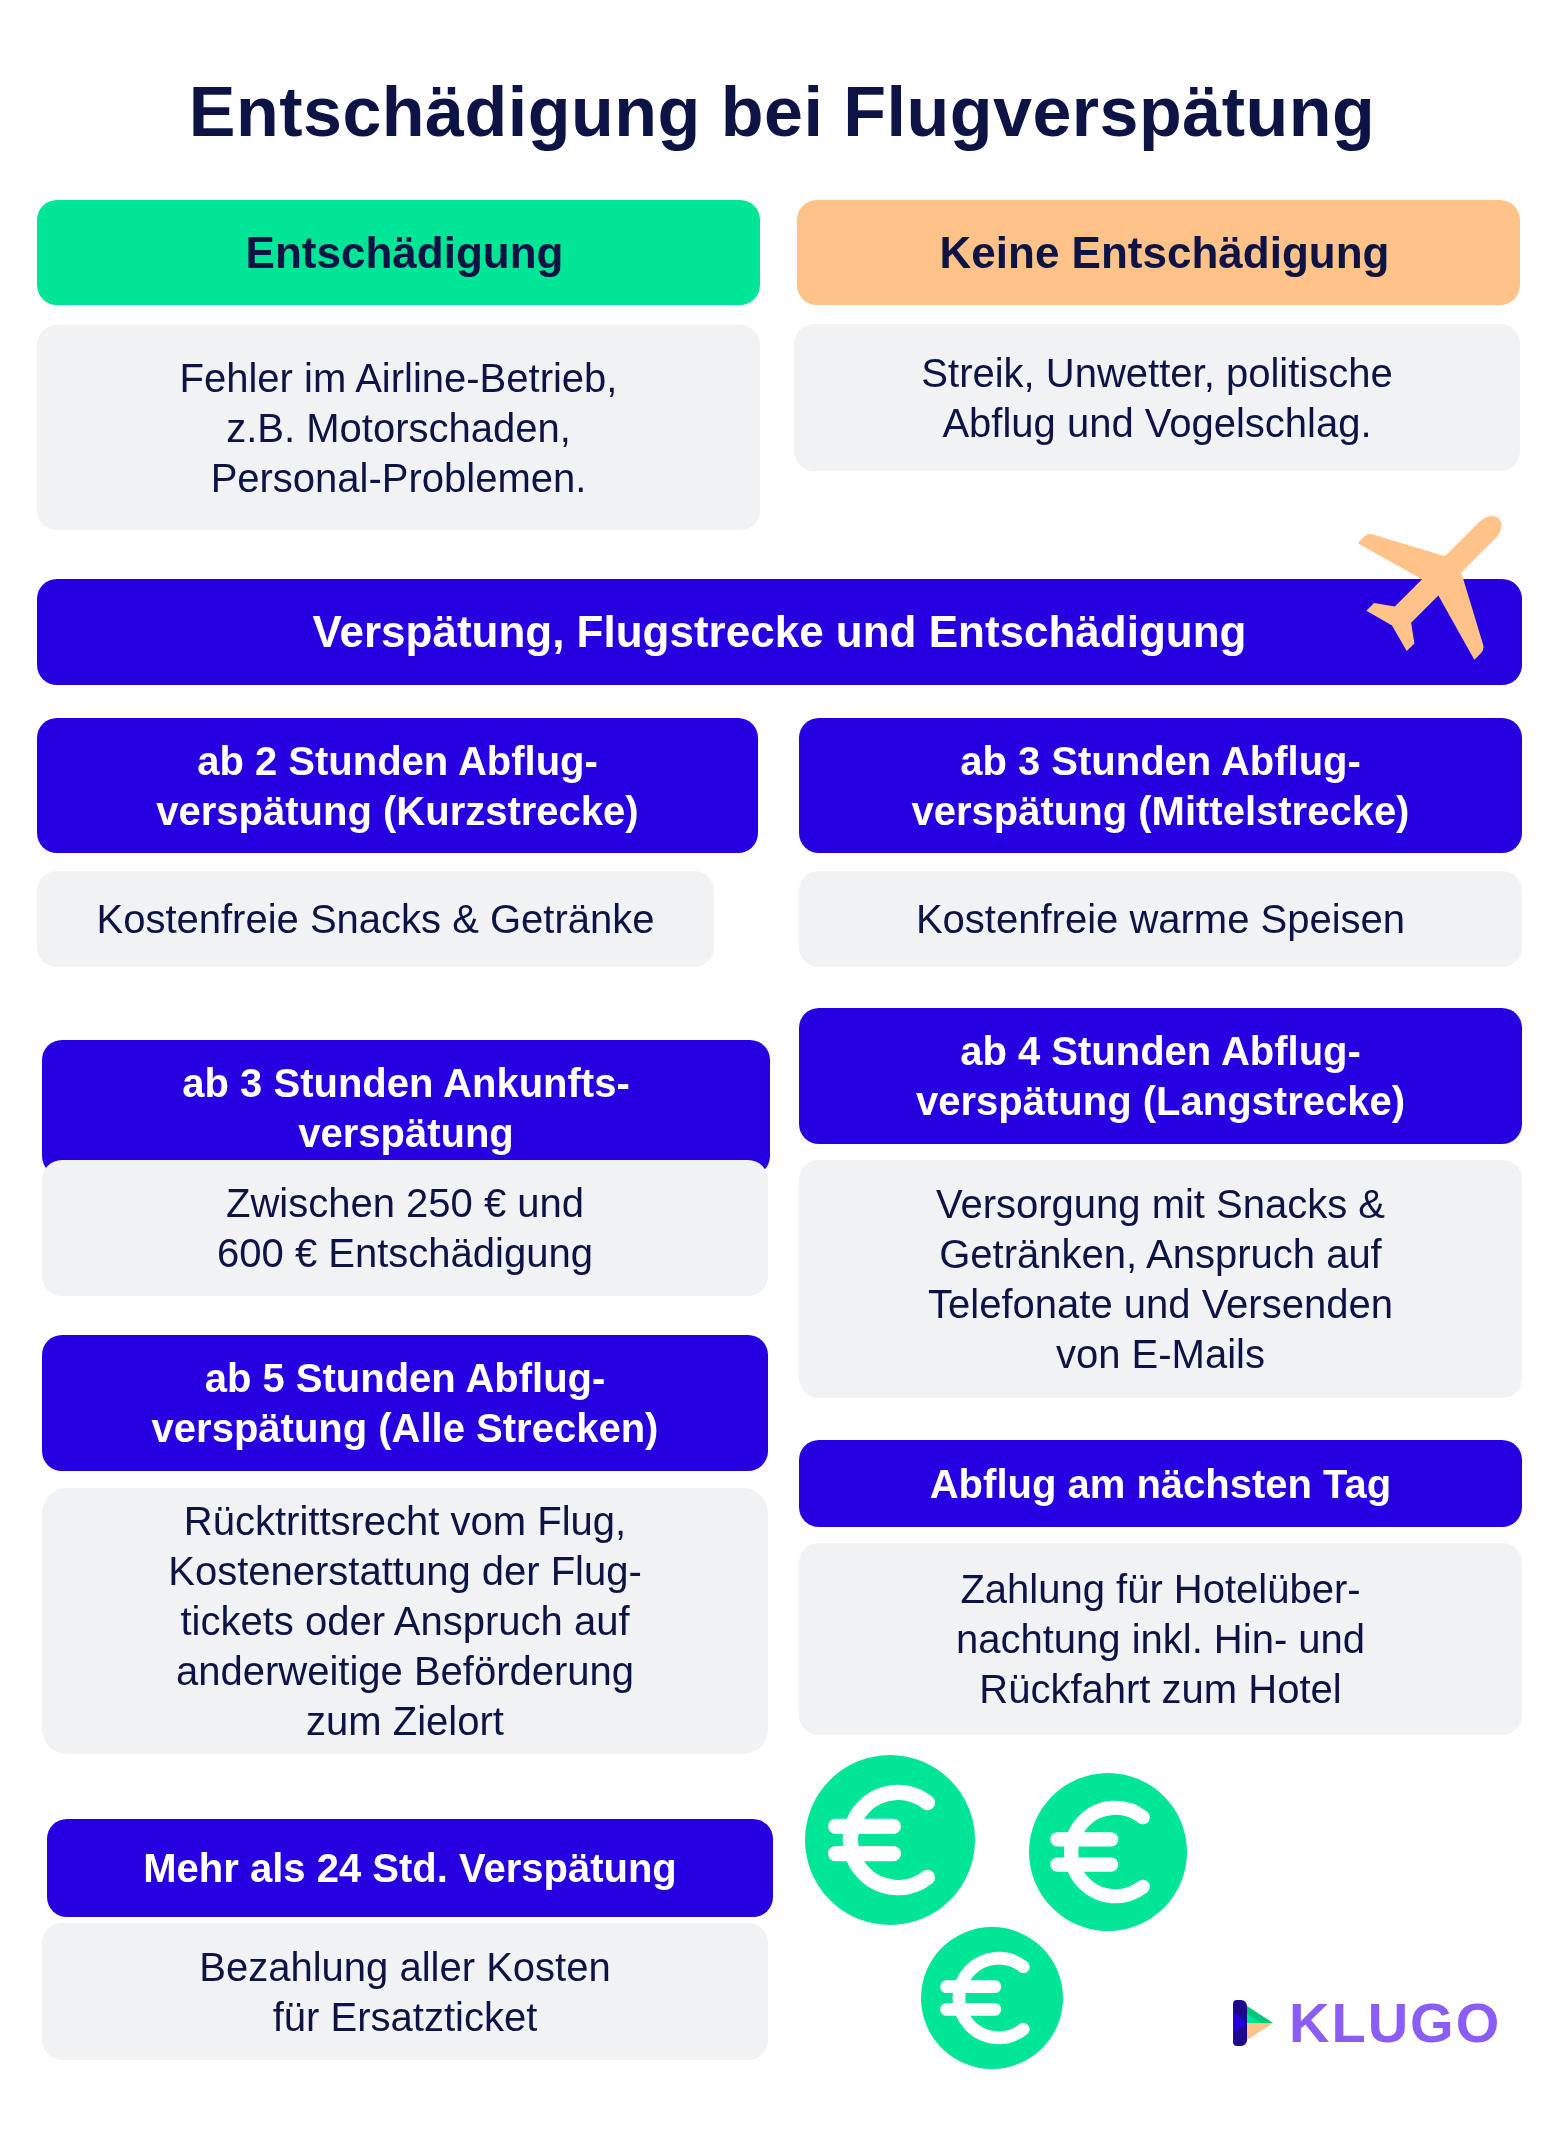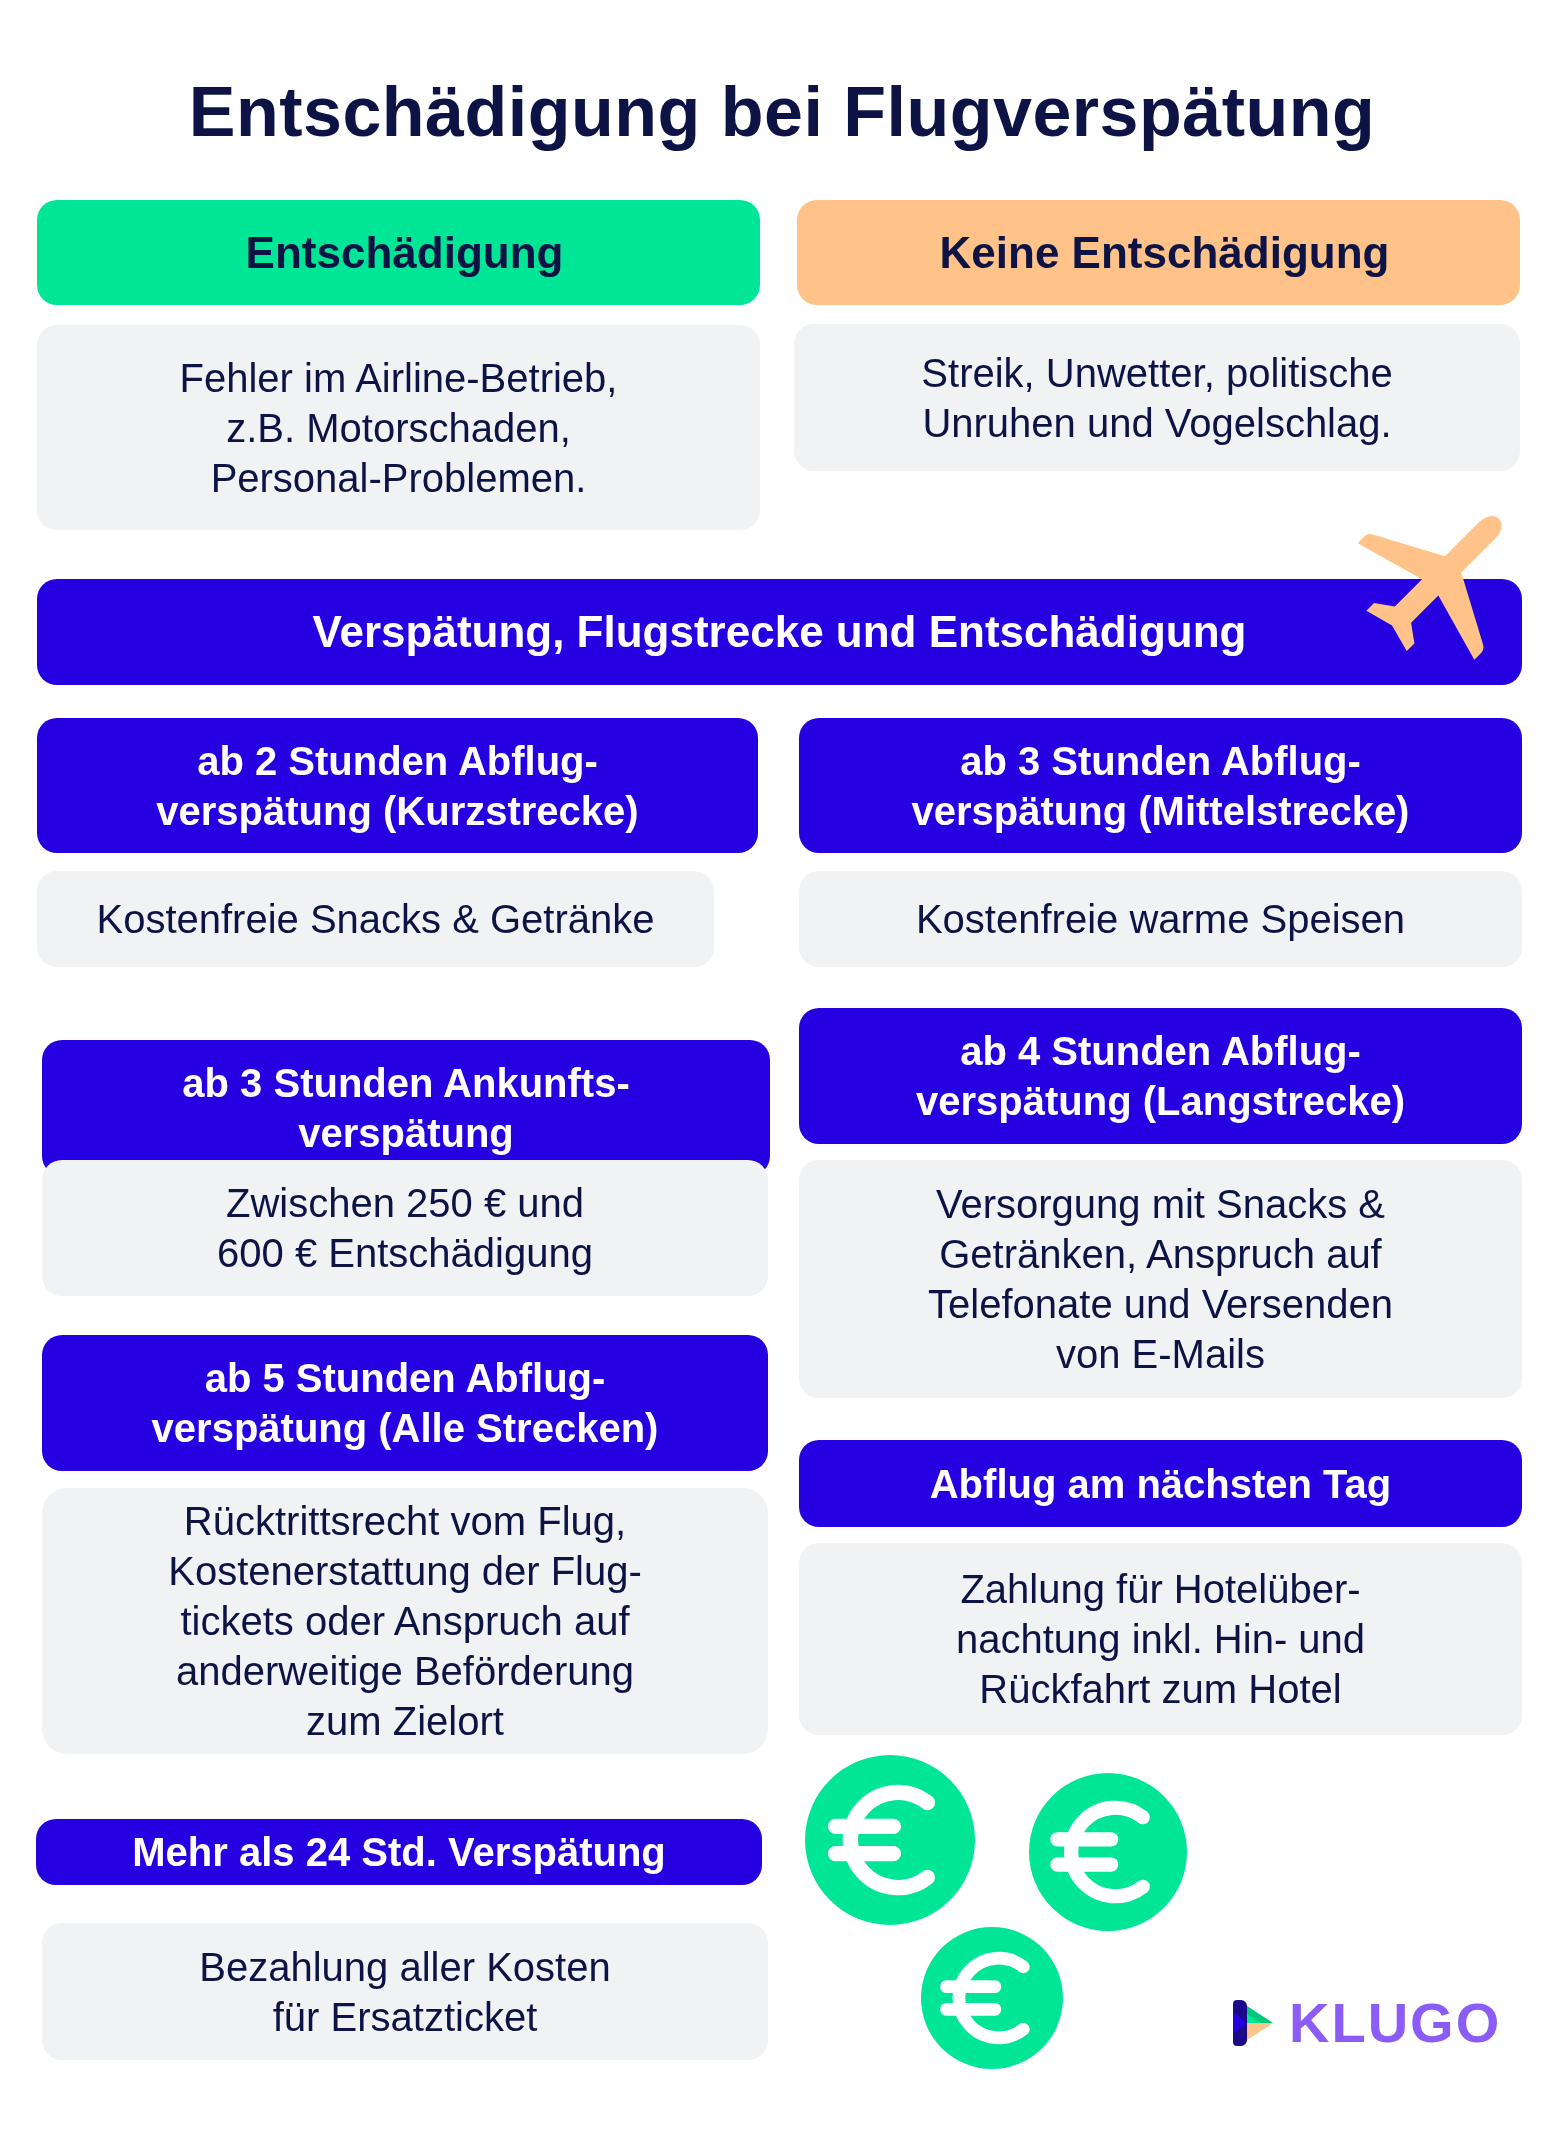--- a/index.html
+++ b/index.html
@@ -31,21 +31,21 @@
   <span>Keine Entschädigung</span>
 </div>
 
 <div class="abs box grey" style="left:37px;top:325px;width:723px;height:205px;">
   <span class="ml">Fehler im Airline-Betrieb,
 z.B. Motorschaden,
 Personal-Problemen.</span>
 </div>
 <div class="abs box grey" style="left:794px;top:324px;width:726px;height:147px;">
   <span class="ml">Streik, Unwetter, politische
-Unruhen und Vogelschlag.</span>
+Abflug und Vogelschlag.</span>
 </div>
 
 <div class="abs box hdr banner" style="left:37px;top:579px;width:1485px;height:106px;padding-right:150px;padding-left:150px;">
   <span>Verspätung, Flugstrecke und Entschädigung</span>
 </div>
 
 <div class="abs plane" style="left:1345px;top:485px;width:190px;height:185px;">
   <svg width="190" height="185" viewBox="0 0 24 24">
     <g transform="rotate(45 12 12)">
       <path fill="#FFC38A" d="M12 1.2c.9 0 1.5 1 1.5 2.2v6.2l8.6 4.6c.4.2.6.6.6 1v1.2l-9.2-2.6v5l2.2 1.6v1.4L12 20.8 8.3 21.8v-1.4l2.2-1.6v-5l-9.2 2.6v-1.2c0-.4.2-.8.6-1l8.6-4.6V3.4c0-1.2.6-2.2 1.5-2.2z"></path>
@@ -101,21 +101,21 @@
 
 <div class="abs box hdr" style="left:799px;top:1440px;width:723px;height:87px;">
   <span class="ml">Abflug am nächsten Tag</span>
 </div>
 <div class="abs box grey" style="left:799px;top:1543px;width:723px;height:192px;">
   <span class="ml">Zahlung für Hotelüber-
 nachtung inkl. Hin- und
 Rückfahrt zum Hotel</span>
 </div>
 
-<div class="abs box hdr" style="left:36px;top:1819px;width:726px;height:66px;">
+<div class="abs box hdr" style="left:47px;top:1819px;width:726px;height:98px;">
   <span class="ml">Mehr als 24 Std. Verspätung</span>
 </div>
 <div class="abs box grey" style="left:42px;top:1923px;width:726px;height:137px;">
   <span class="ml">Bezahlung aller Kosten
 für Ersatzticket</span>
 </div>
 
 <div class="abs coin" style="left:805px;top:1755px;width:170px;height:170px;">
   <svg width="170" height="170" viewBox="0 0 100 100">
     <circle cx="50" cy="50" r="50" fill="#00E696"></circle>

